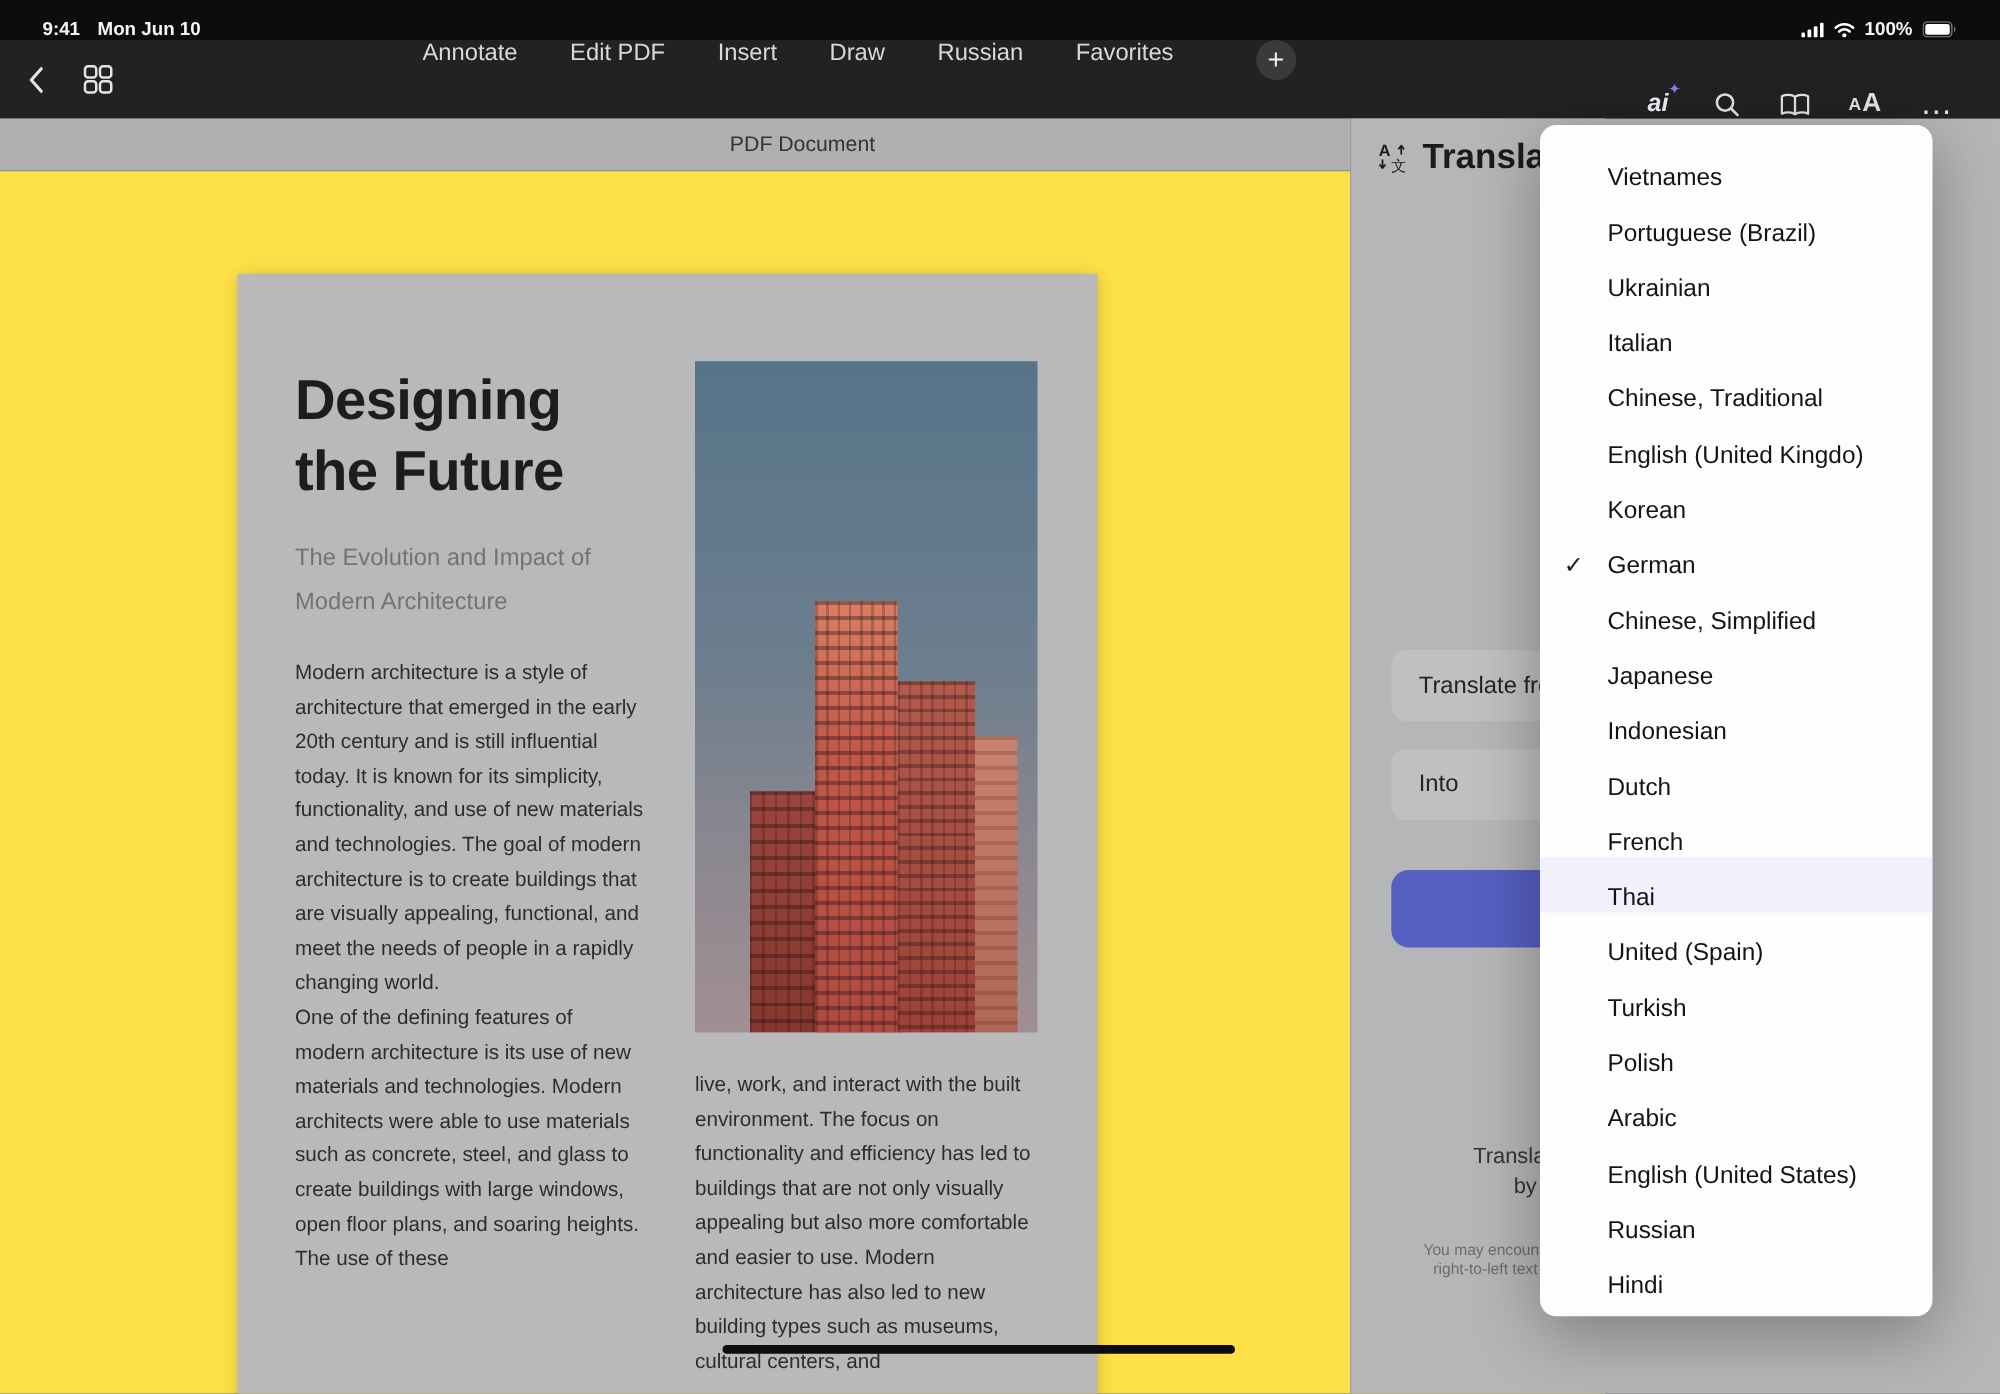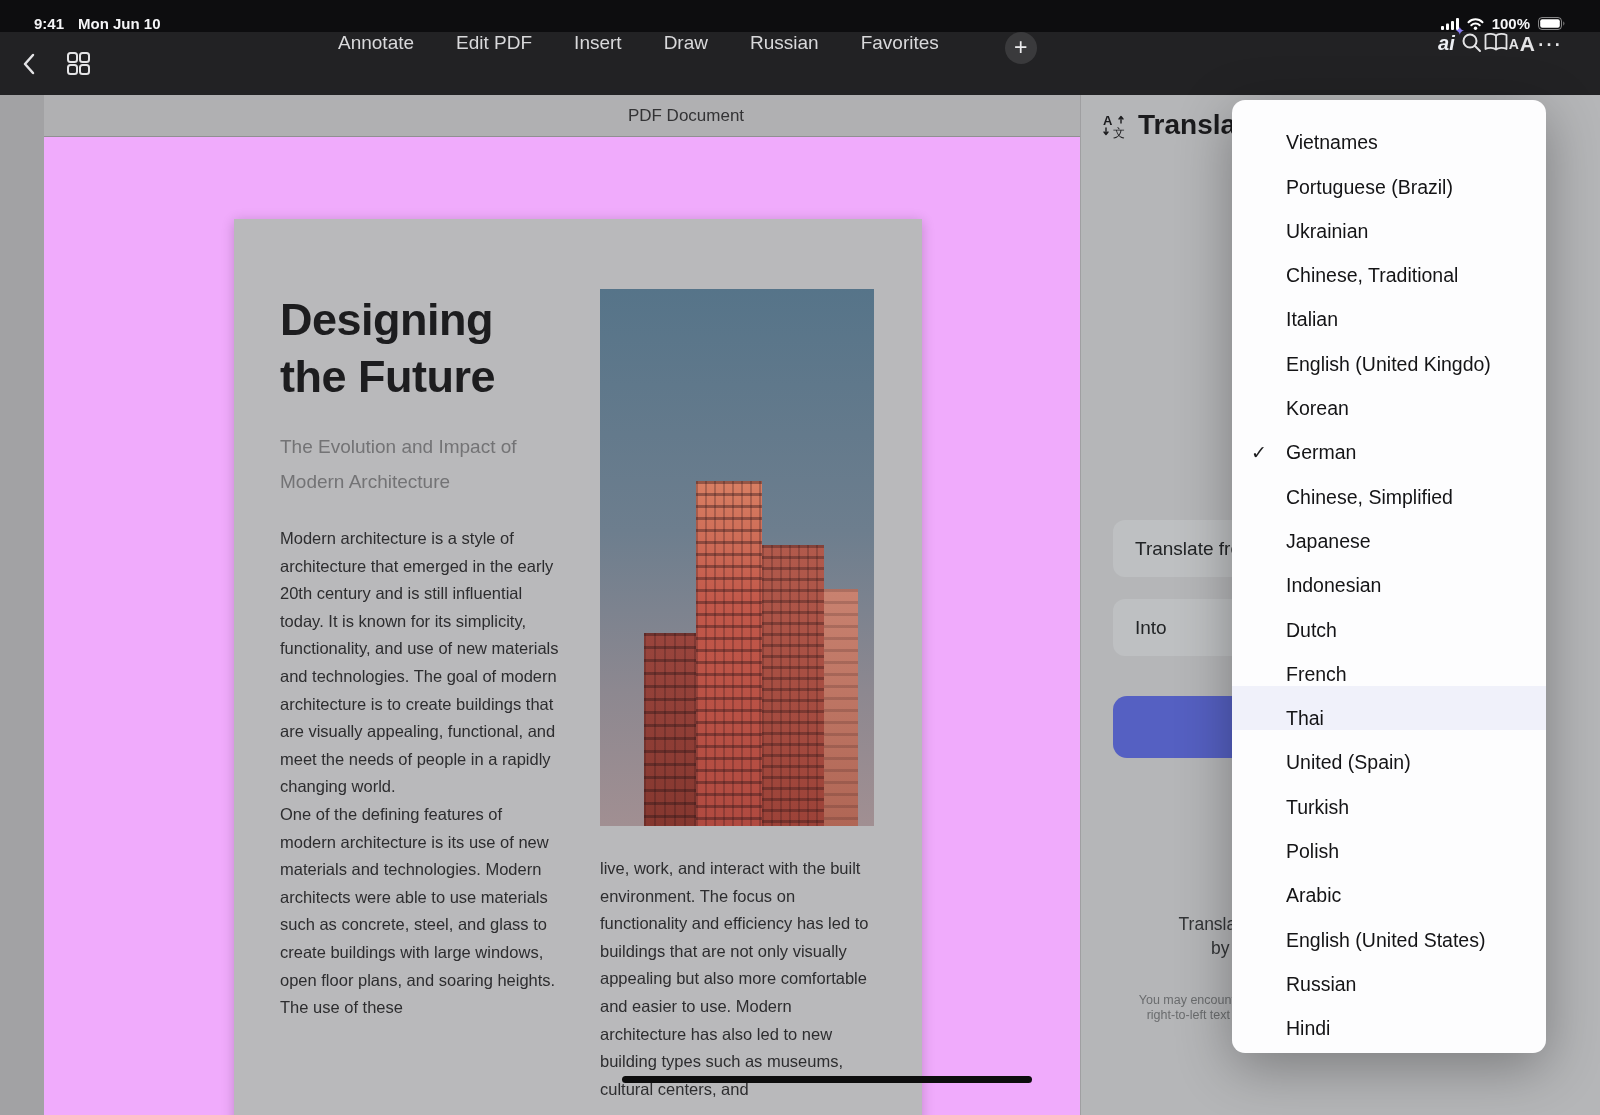--- a/index.html
+++ b/index.html
@@ -13,30 +13,30 @@
   .status-left { display:flex; gap:14px; }
   .status-right { display:flex; align-items:center; gap:8px; }
 
   
   .toolbar { position:absolute; left:0; top:32px; width:100%; height:63px; background:#222224; }
   .toolbar-left { position:absolute; left:22px; top:0; height:100%; display:flex; align-items:center; gap:30px; }
   .toolbar-center { position:absolute; left:338px; top:0; height:100%; display:flex; gap:42px; }
   .menu-item { font-size:19px; color:#d9d9db; cursor:default; white-space:nowrap; }
   .add-btn { margin-left:24px; width:32px; height:32px; border-radius:50%; background:#3a3a3c; color:#ececee;
     display:flex; align-items:center; justify-content:center; font-size:23px; line-height:1; padding-bottom:2px; }
-  .toolbar-right { position:absolute; right:36px; top:0; height:100%; display:flex; align-items:flex-start; }
+  .toolbar-right { position:absolute; right:36px; top:0; height:100%; display:flex; align-items:flex-end; gap:30px; }
   .tb-icon { display:flex; align-items:center; justify-content:center; color:#e4e4e6; }
   .ai-icon { position:relative; font-size:20px; font-weight:700; font-style:italic; color:#eef0f4; padding-right:6px; }
   .ai-spark { position:absolute; right:-4px; top:-8px; font-size:12px; color:#8a7df2; font-style:normal; }
   .aa-icon { font-weight:600; color:#e4e4e6; letter-spacing:1px; }
   .aa-small { font-size:14px; } .aa-big { font-size:21px; }
   .more-icon { font-size:26px; letter-spacing:2px; color:#e4e4e6; line-height:0.4; padding-bottom:8px; }
 
   
-  .doc-area { position:absolute; left:0; top:95px; width:1284px; bottom:0; background:#f0abfc;margin-left:44px; }
+  .doc-area { position:absolute; left:0; top:95px; width:1284px; bottom:0; background:#fde047; }
   .tab-bar { position:relative; height:42px; background:#b0b0b2; border-bottom:1px solid rgba(0,0,0,.18);
     display:flex; align-items:center; justify-content:center; }
   .tab-title { font-size:17px; color:#333335; }
   .tab-close { position:absolute; right:18px; top:0; height:100%; display:flex; align-items:center;
     font-size:19px; color:#3c3c3e; padding:0 6px; }
   .doc-canvas { position:absolute; left:0; top:42px; right:0; bottom:0; overflow:hidden; }
 
   .pdf-page { position:absolute; left:190px; top:82px; width:688px; height:1010px; background:#b9b9bb;
     box-shadow:0 2px 12px rgba(0,0,0,.2); }
   .doc-title { position:absolute; left:46px; top:72px; font-size:45px; font-weight:700; line-height:57px;
@@ -243,25 +243,25 @@
       <div class="lang-item">
         <span class="check"></span>
         <span class="lang-label">Portuguese (Brazil)</span>
       </div>
       <div class="lang-item">
         <span class="check"></span>
         <span class="lang-label">Ukrainian</span>
       </div>
       <div class="lang-item">
         <span class="check"></span>
+        <span class="lang-label">Italian</span>
+      </div>
+      <div class="lang-item">
+        <span class="check"></span>
         <span class="lang-label">Chinese, Traditional</span>
-      </div>
-      <div class="lang-item">
-        <span class="check"></span>
-        <span class="lang-label">Italian</span>
       </div>
       <div class="lang-item">
         <span class="check"></span>
         <span class="lang-label">English (United Kingdo)</span>
       </div>
       <div class="lang-item">
         <span class="check"></span>
         <span class="lang-label">Korean</span>
       </div>
       <div class="lang-item">

